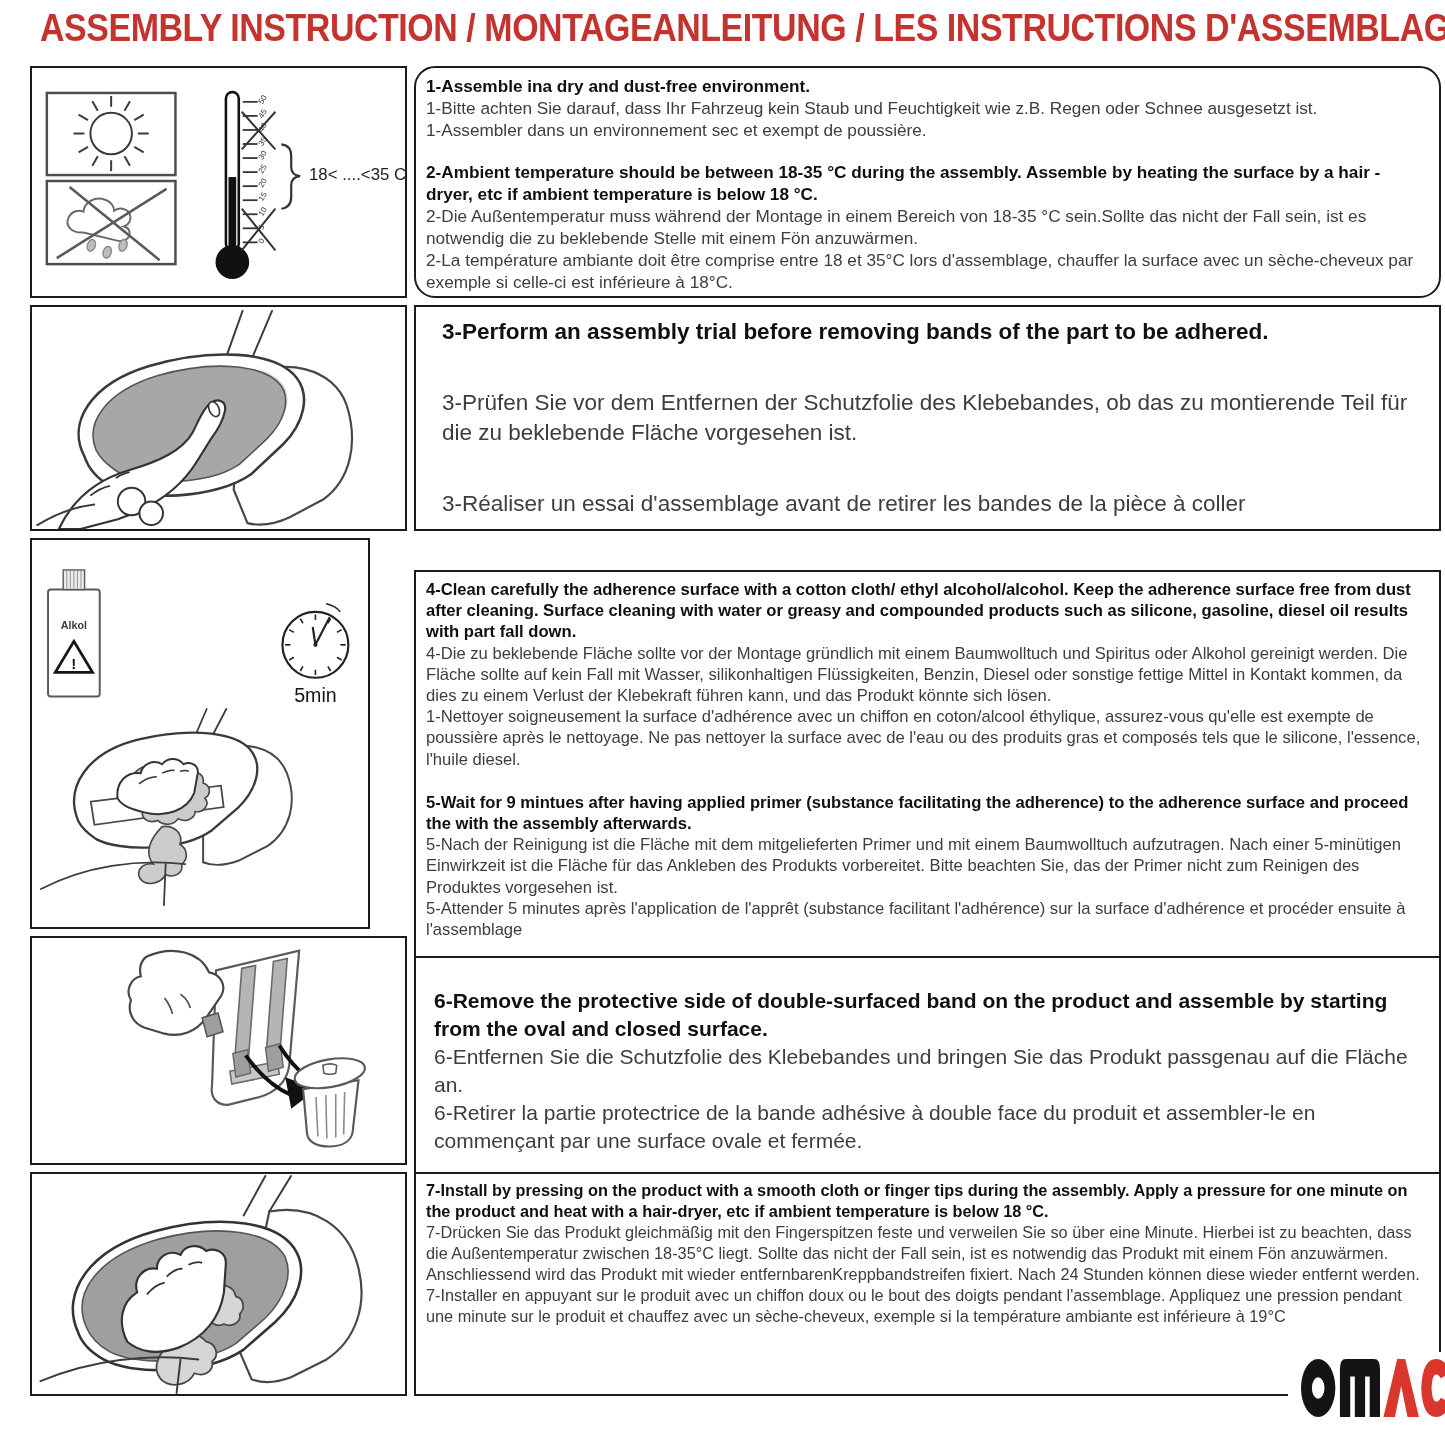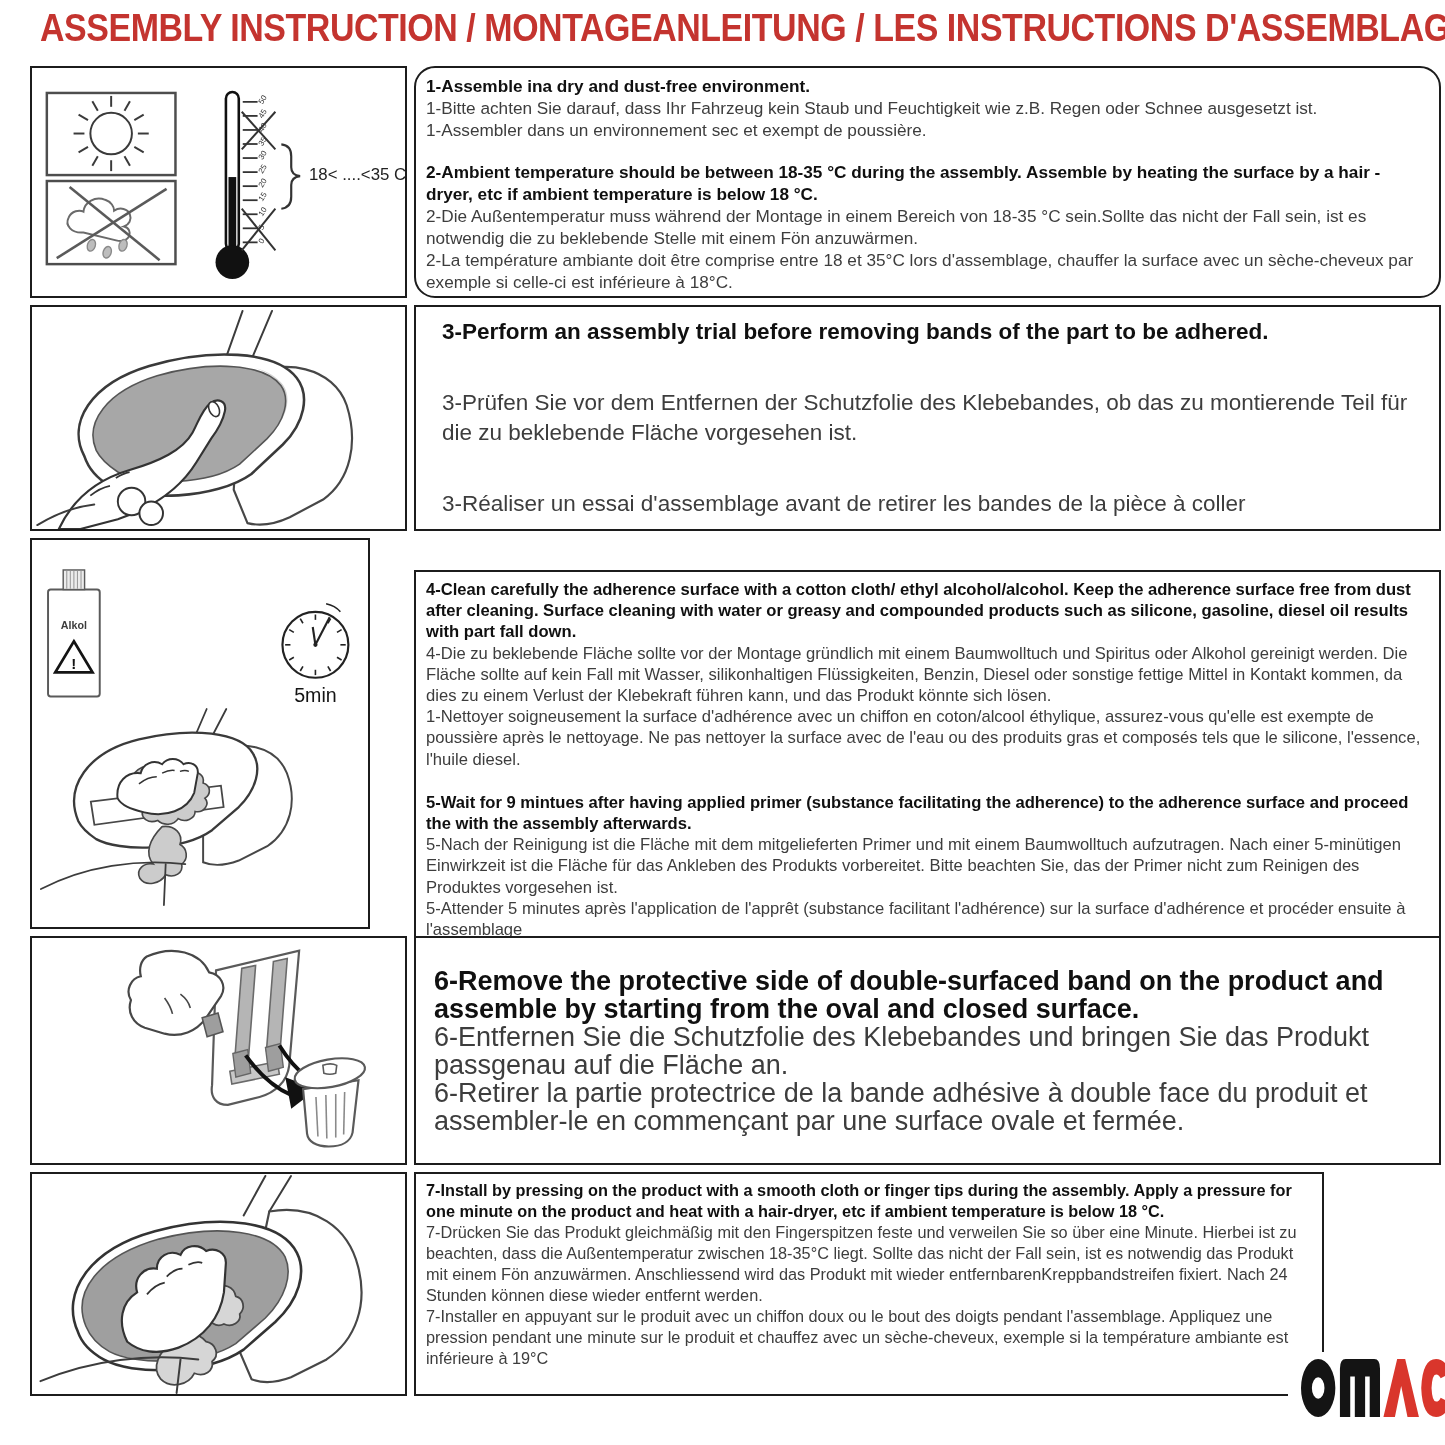--- a/index.html
+++ b/index.html
@@ -9,23 +9,23 @@
          color:#c4342f;white-space:nowrap;letter-spacing:-.5px;
          transform:scaleX(.87);transform-origin:left top;}
   .cell{position:absolute;border:2px solid #1c1c1c;background:#fff;box-sizing:border-box;}
   .imgcell{display:flex;align-items:center;justify-content:center;}
   .imgcell svg{display:block;width:100%;height:100%;}
   .textcell{color:#3d3d3d;}
   .t1{left:414px;width:1027px;padding:7px 14px 6px 10px;font-size:17.2px;line-height:22px;border-radius:21px;}
   .t2{left:414px;width:1027px;padding:10px 26px;font-size:22.5px;line-height:30px;
       display:flex;flex-direction:column;justify-content:space-between;}
   .t3{left:414px;width:1027px;padding:7px 14px 6px 10px;font-size:16.6px;line-height:21.2px;}
-  .t4{left:414px;width:1027px;padding:10px 18px;font-size:27px;line-height:28px;
-      display:flex;flex-direction:column;justify-content:center;}
-  .t5{left:414px;width:910px;padding:6px 14px 4px 10px;font-size:16.3px;line-height:21px;}
+  .t4{left:414px;width:1027px;padding:10px 18px;font-size:21px;line-height:28px;
+      display:flex;flex-direction:column;justify-content:center;margin-top:20px;}
+  .t5{left:414px;width:1027px;padding:6px 14px 4px 10px;font-size:16.3px;line-height:21px;}
   .b{font-weight:bold;color:#101010;}
   .gap1{height:20px;} .gap3{height:22px;}
   .logo{position:absolute;left:1288px;top:1352px;width:157px;height:72px;background:#fff;
         display:flex;align-items:center;justify-content:flex-end;z-index:5;padding-left:6px;}
   .lineart{stroke:#3c3c3c;fill:none;stroke-width:2;stroke-linecap:round;stroke-linejoin:round;}
 </style>
 </head>
 <body>
 
 <div class="page">

